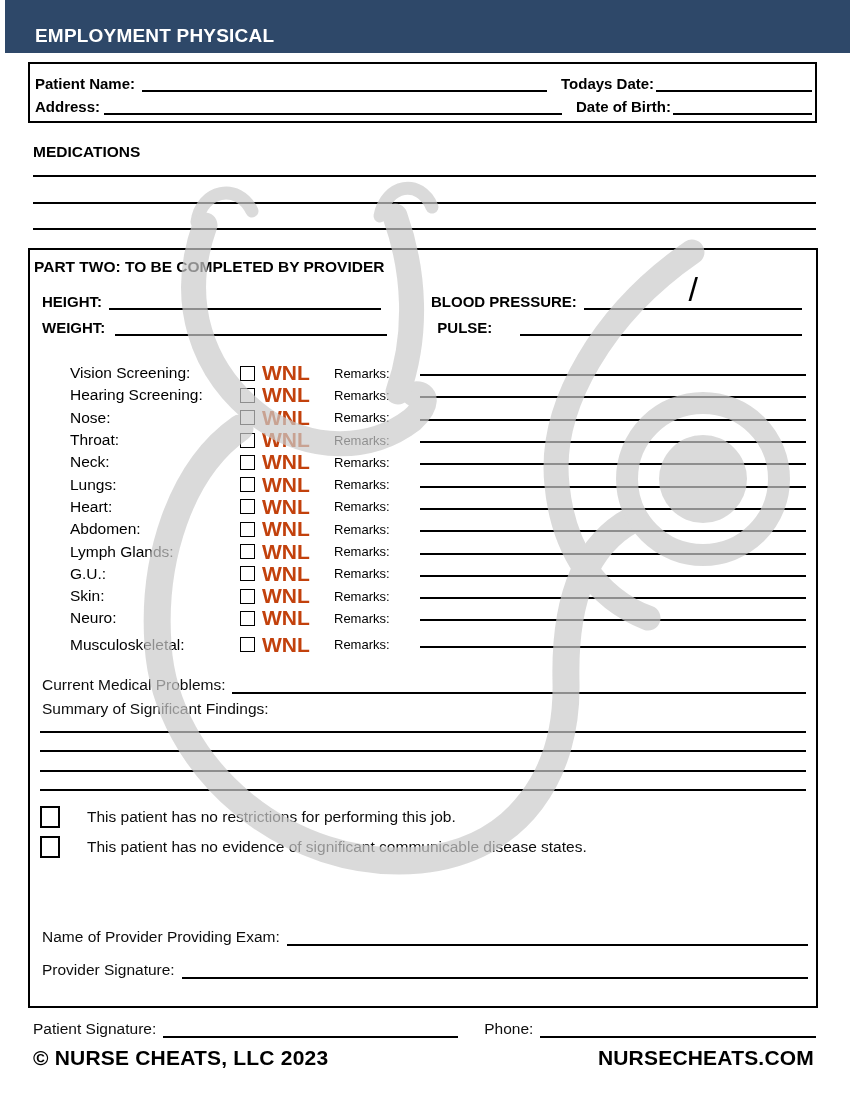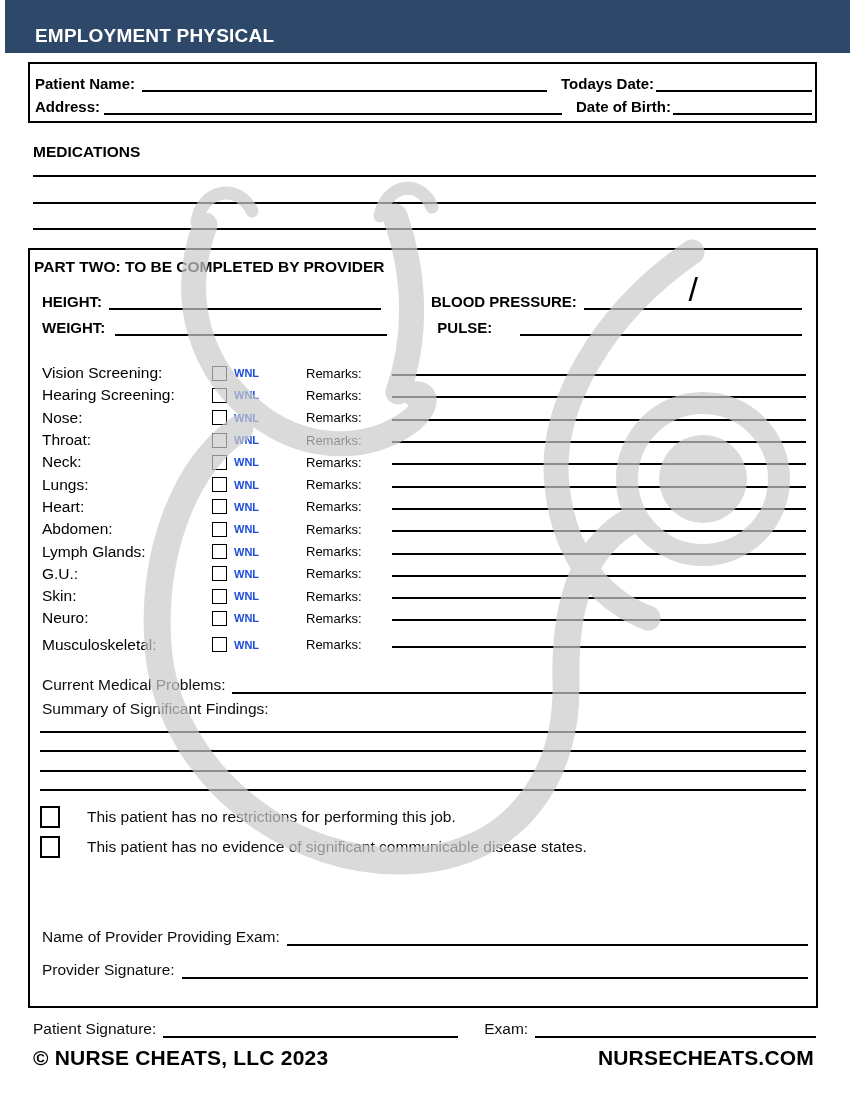--- a/index.html
+++ b/index.html
@@ -35,23 +35,23 @@
   .pt-box { position:absolute; left:28px; top:248px; width:790px; height:760px; border:2.5px solid #000; }
   .pt-title { position:absolute; left:4px; top:8px; font-size:15.5px; font-weight:bold; }
   .vrow1 { position:absolute; left:12px; right:14px; top:40px; }
   .vrow2 { position:absolute; left:12px; right:14px; top:66px; }
   .vline-fixed { width:272px; }
   .vlabel2 { margin-left:50px; }
   .bp-slash { position:absolute; top:22px; right:118px; font-size:34px; font-weight:normal; line-height:1; }
   .exam-rows { position:absolute; left:12px; right:10px; top:112px; }
   .exam-row { display:flex; align-items:center; height:22.3px; }
   .exam-row:last-child { margin-top:4px; }
-  .exam-label { width:170px; font-size:15.5px; }
+  .exam-label { width:170px; font-size:15.5px;margin-left:28px; }
   .exam-row .cb { margin-right:7px; }
-  .wnl { width:72px; font-size:11px; font-weight:bold; color:#1d4ed8; }
+  .wnl { width:72px; font-size:21px; font-weight:bold; color:#c2410c; }
   .rmk { width:84px; font-size:13px; }
   .exam-ln { flex:1; border-bottom:2px solid #000; height:10px; margin-bottom:4px; margin-left:2px; }
   .cmp-row { position:absolute; left:12px; right:10px; top:424px; }
   .sum-label { position:absolute; left:12px; top:450px; }
   .sum-lines { position:absolute; left:10px; right:10px; top:481px; height:60px;
                display:flex; flex-direction:column; justify-content:space-between; }
   .stm-row { position:absolute; left:10px; right:10px; display:flex; align-items:center; }
   .stm-row .lbl { margin-left:27px; }
   .stm1 { top:556px; } .stm2 { top:586px; }
   .doe-row { position:absolute; left:12px; top:630px; width:420px; }
@@ -252,21 +252,21 @@
     </div>
     <div class="frow pnm-row">
       <span class="lbl">Name of Provider Providing Exam:</span>
       <span class="ln grow"></span>
     </div>
   </div>
 
   <div class="frow sig-row">
     <span class="lbl">Patient Signature:</span>
     <span class="ln sig-ln1"></span>
-    <span class="lbl sig-lbl2">Exam:</span>
+    <span class="lbl sig-lbl2">Phone:</span>
     <span class="ln grow"></span>
   </div>
 
   <div class="footer">
     <div>© NURSE CHEATS, LLC 2023</div>
     <div>NURSECHEATS.COM</div>
   </div>
 
   <svg class="watermark" viewBox="0 0 850 1100">
     <g fill="none" stroke="#cbcbcb" stroke-linecap="round">

